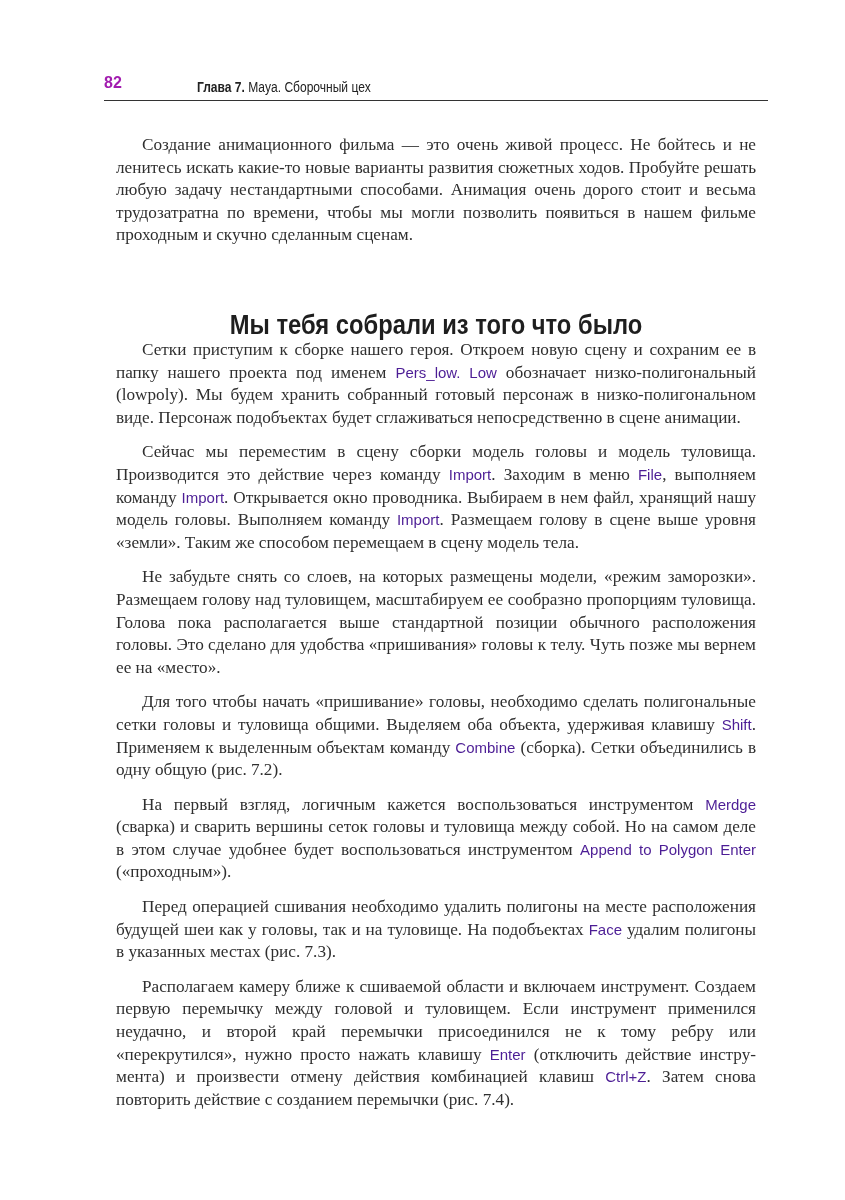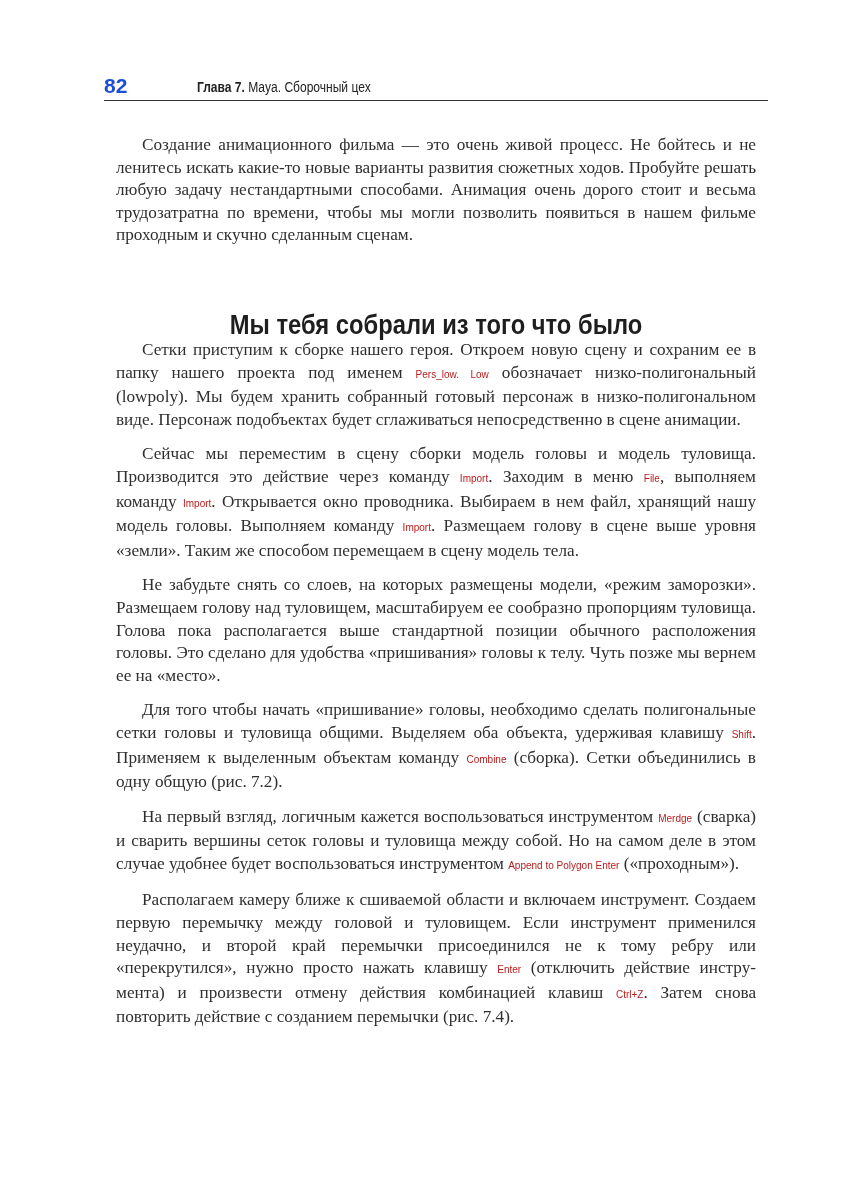--- a/index.html
+++ b/index.html
@@ -1,24 +1,24 @@
 <!DOCTYPE html>
 <html><head>
 <meta charset="utf-8">
 <style>
   html, body { margin: 0; padding: 0; background: #ffffff; }
   body { width: 845px; height: 1200px; position: relative; overflow: hidden; }
   .page { position: absolute; left: 104px; top: 0; width: 664px; color: #2a2a2a; }
   .running-head { position: absolute; top: 74px; left: 0; width: 664px; height: 26px; border-bottom: 1.3px solid #333; }
-  .page-num { position: absolute; left: 0; top: 0; font-family: "Liberation Sans", sans-serif; font-weight: bold; font-size: 21px; color: #1d4ed8; }
+  .page-num { position: absolute; left: 0; top: 0; font-family: "Liberation Sans", sans-serif; font-weight: bold; font-size: 16px; color: #a21caf; }
   .chapter { position: absolute; left: 93px; top: 5px; font-family: "Liberation Sans", sans-serif; font-size: 14px; color: #222; transform: scaleX(0.86); transform-origin: left center; white-space: nowrap; }
   .chapter b { font-weight: bold; }
   .body-text { position: absolute; left: 0; width: 664px; font-family: "Liberation Serif", serif; font-size: 17.2px; line-height: 22.6px; text-align: justify; color: #2f2f2f; }
   .body-text p { margin: 12px; text-indent: 26px; hyphens: manual; }
-  .term { font-family: "Liberation Sans", sans-serif; font-size: 10px; color: #b91c1c; }
+  .term { font-family: "Liberation Sans", sans-serif; font-size: 15px; color: #4c1d95; }
   .intro { top: 122px; }
   .section-title { position: absolute; top: 288px; left: 0; width: 664px; text-align: center; font-family: "Liberation Sans", sans-serif; font-weight: bold; font-size: 27px; color: #1e1e1e; transform: scaleX(0.88); transform-origin: center; white-space: nowrap; }
   .main { top: 327px; }
 </style>
 </head>
 <body>
 
 <div class="page">
   <div class="running-head">
     <span class="page-num">82</span>
@@ -30,15 +30,16 @@
     </div>
 
   <h2 class="section-title">Мы тебя собрали из того что было</h2>
 
   <div class="body-text main" id="main-block">
       <p><span>Сетки приступим к сборке нашего героя. Откроем новую сцену и сохраним ее в папку нашего проекта под именем </span><span class="term">Pers_low. Low</span><span> обозначает низко-полигональный (lowpoly). Мы будем хранить собранный готовый персонаж в низко-полигональ­ном виде. Персонаж подобъектах будет сглаживаться непосредственно в сцене анимации.</span></p>
       <p><span>Сейчас мы переместим в сцену сборки модель головы и модель туловища. Производится это действие через команду </span><span class="term">Import</span><span>. Заходим в меню </span><span class="term">File</span><span>, выполняем команду </span><span class="term">Import</span><span>. Открывается окно проводника. Выбираем в нем файл, хранящий нашу модель головы. Выполняем команду </span><span class="term">Import</span><span>. Размещаем голову в сцене выше уровня «земли». Таким же способом перемещаем в сцену модель тела.</span></p>
       <p><span>Не забудьте снять со слоев, на которых размещены модели, «режим заморо­зки». Размещаем голову над туловищем, масштабируем ее сообразно пропорциям туловища. Голова пока располагается выше стандартной позиции обычного рас­положения головы. Это сделано для удобства «пришивания» головы к телу. Чуть позже мы вернем ее на «место».</span></p>
       <p><span>Для того чтобы начать «пришивание» головы, необходимо сделать полигональ­ные сетки головы и туловища общими. Выделяем оба объекта, удерживая клавишу </span><span class="term">Shift</span><span>. Применяем к выделенным объектам команду </span><span class="term">Combine</span><span> (сборка). Сетки объ­единились в одну общую (рис. 7.2).</span></p>
       <p><span>На первый взгляд, логичным кажется воспользоваться инструментом </span><span class="term">Merdge</span><span> (сварка) и сварить вершины сеток головы и туловища между собой. Но на самом деле в этом случае удобнее будет воспользоваться инструментом </span><span class="term">Append to Polygon Enter</span><span> («проходным»).</span></p>
+      <p><span>Перед операцией сшивания необходимо удалить полигоны на месте располо­жения будущей шеи как у головы, так и на туловище. На подобъектах </span><span class="term">Face</span><span> удалим полигоны в указанных местах (рис. 7.3).</span></p>
       <p><span>Располагаем камеру ближе к сшиваемой области и включаем инструмент. Создаем первую перемычку между головой и туловищем. Если инструмент при­менился неудачно, и второй край перемычки присоединился не к тому ребру или «перекрутился», нужно просто нажать клавишу </span><span class="term">Enter</span><span> (отключить действие инстру­мента) и произвести отмену действия комбинацией клавиш </span><span class="term">Ctrl+Z</span><span>. Затем снова повторить действие с созданием перемычки (рис. 7.4).</span></p>
     </div>
 </div>
 
 </body></html>

